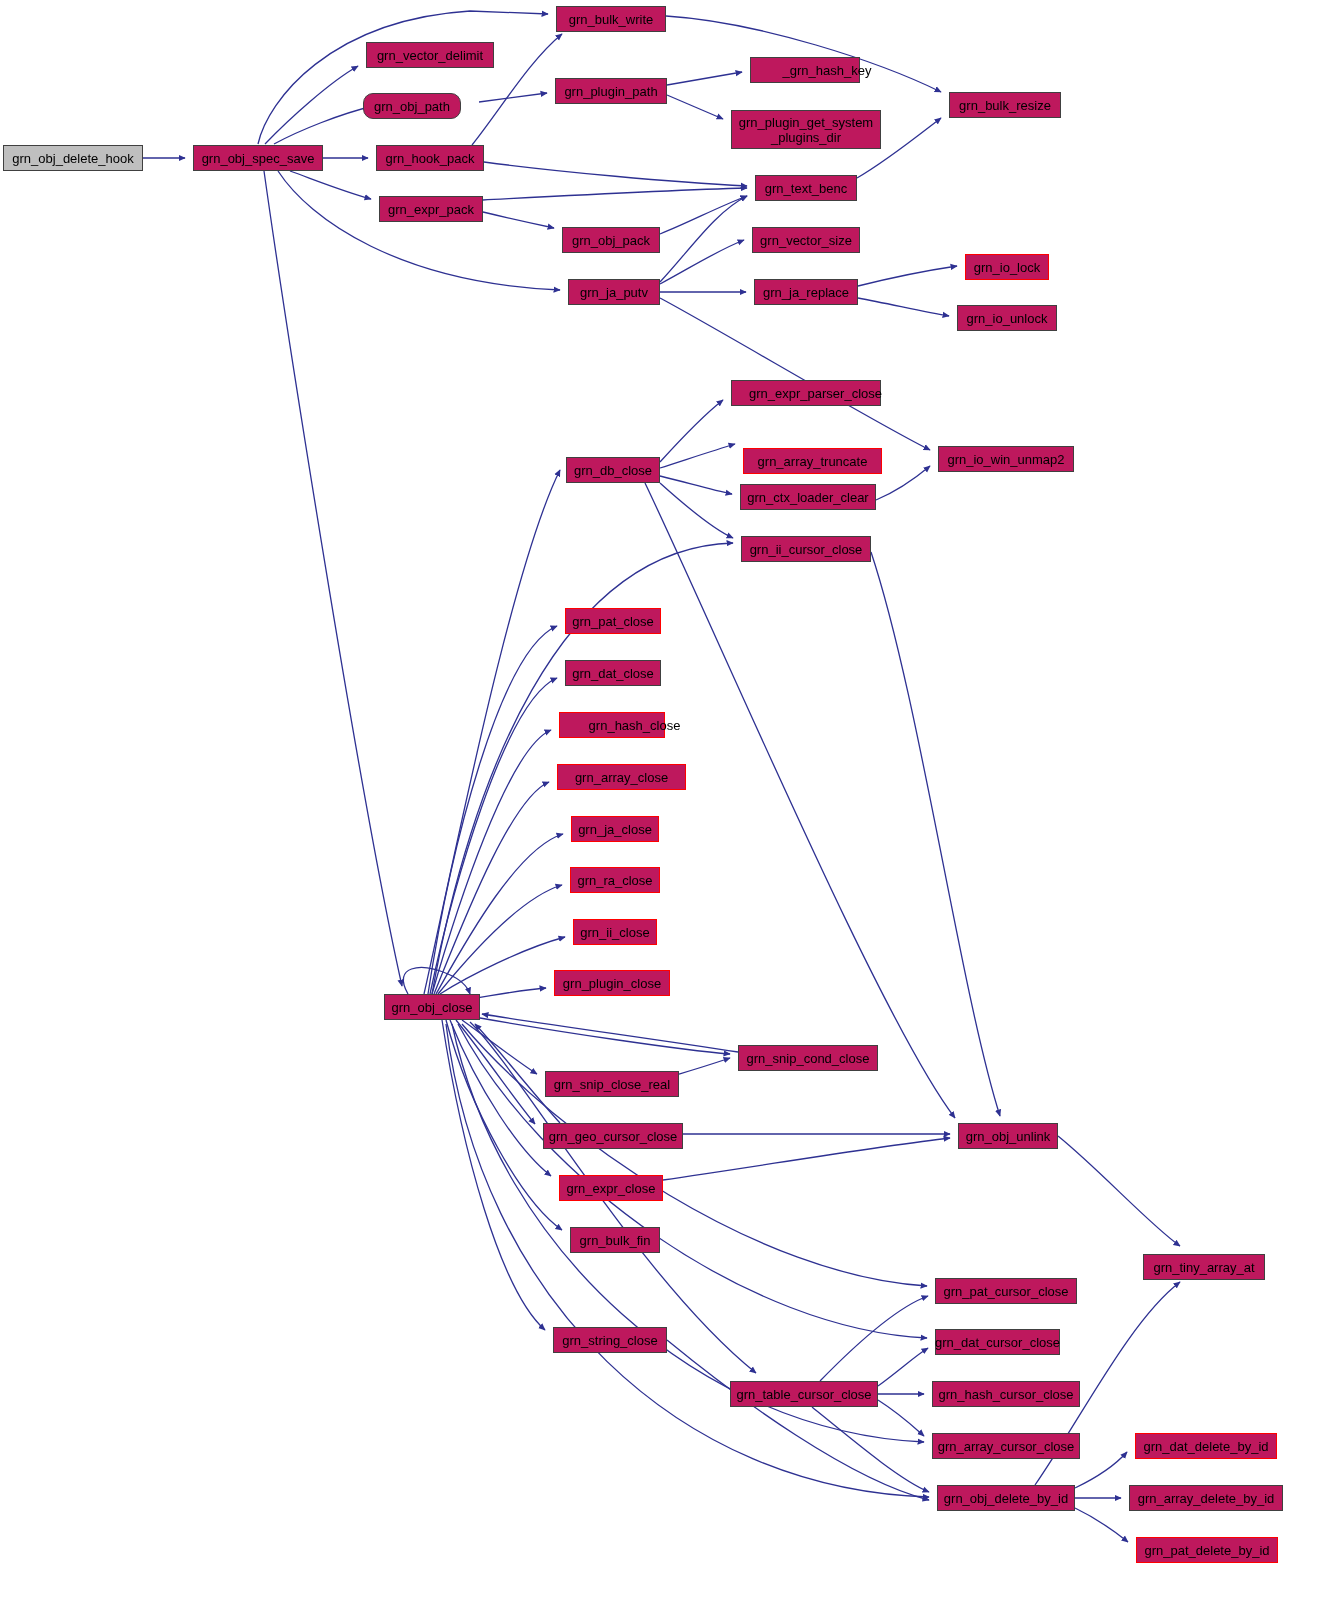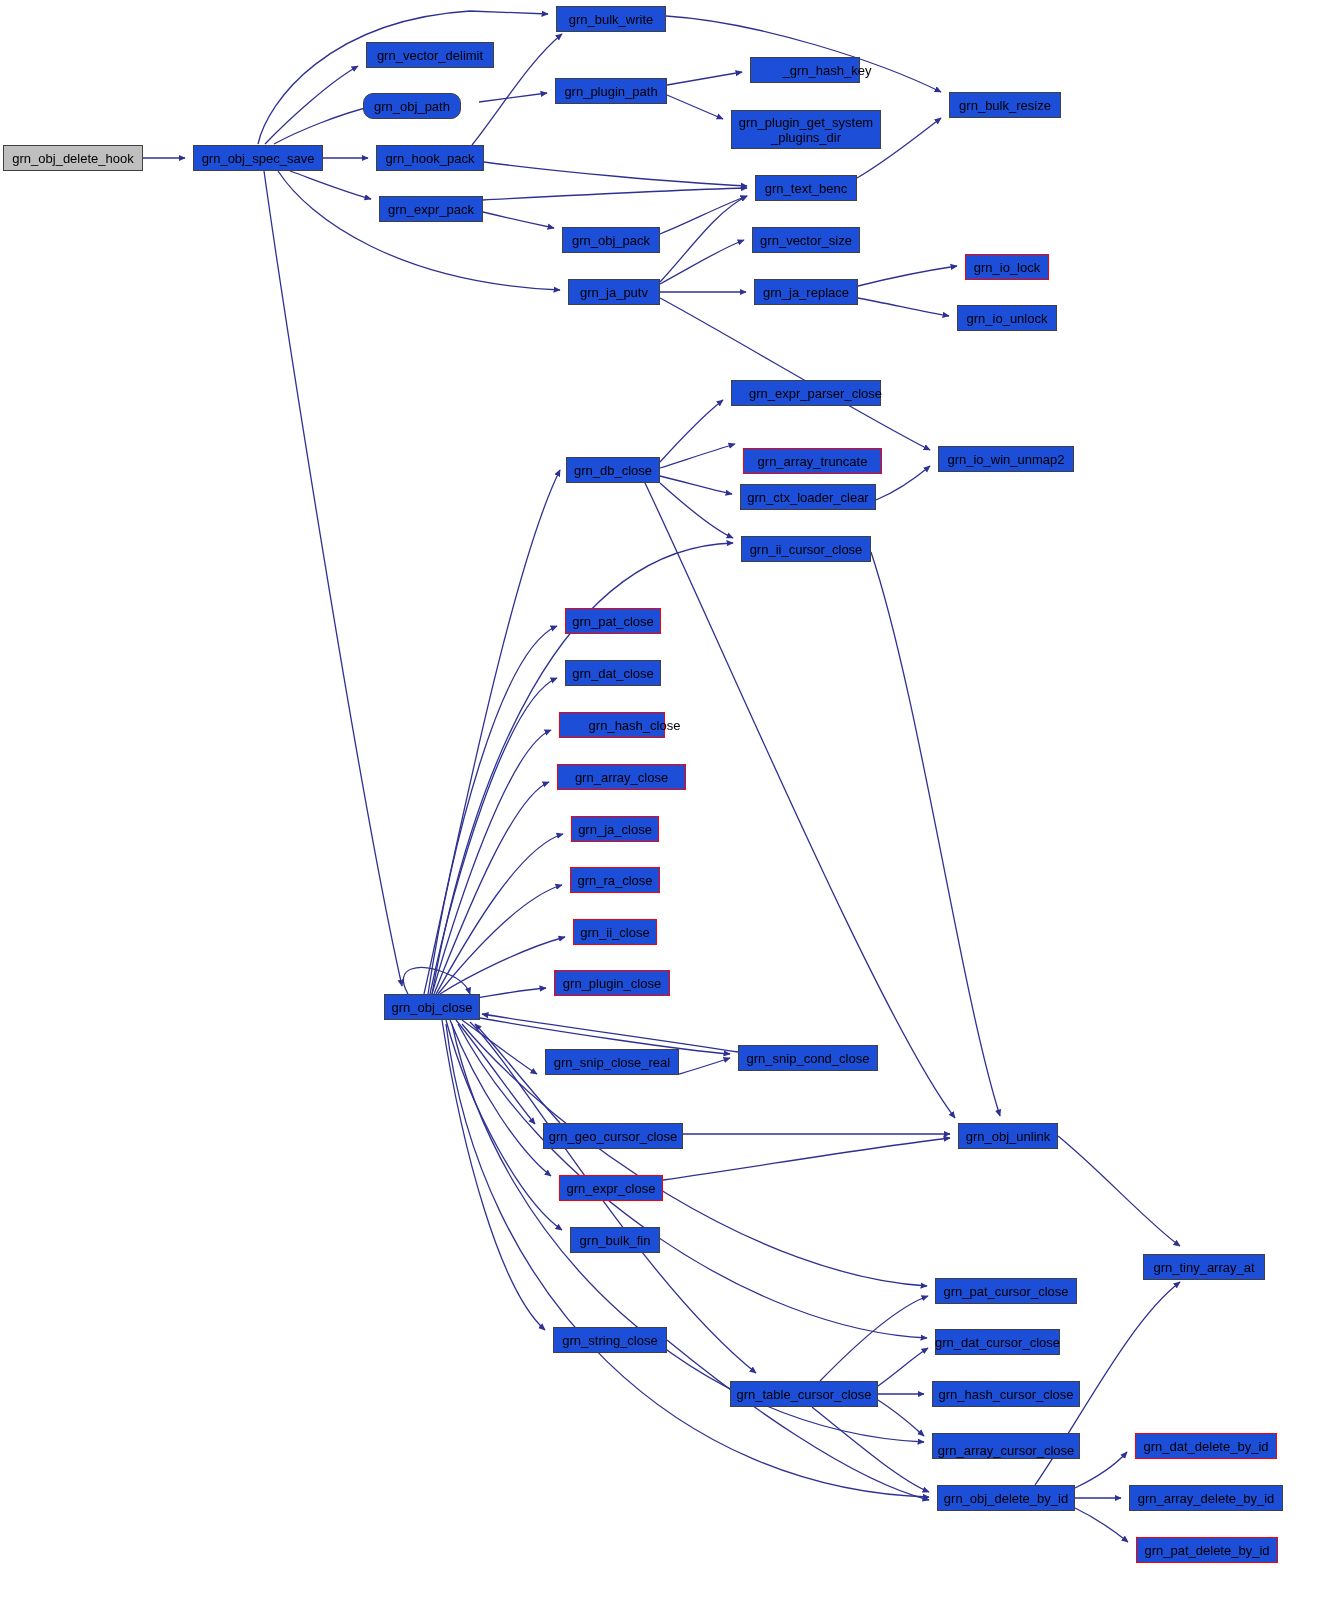--- a/index.html
+++ b/index.html
@@ -23,21 +23,21 @@
     height: 1616px;
     pointer-events: none;
   }
   .node {
     position: absolute;
     box-sizing: border-box;
     display: flex;
     align-items: center;
     justify-content: center;
     text-align: center;
-    background: #1d4ed8;
+    background: #be185d;
     border: 1px solid #404040;
     color: #000000;
     font-size: 13px;
     line-height: 15px;
     white-space: pre-line;
     letter-spacing: 0px;
     z-index: 2;
   }
   .node.red {
     border-color: #ff0000;
@@ -162,30 +162,30 @@
       <div class="node red" style="left: 565px; top: 608px; width: 96px; height: 26px;"><span class="node-label">grn_pat_close</span></div>
       <div class="node" style="left: 565px; top: 660px; width: 96px; height: 26px;"><span class="node-label">grn_dat_close</span></div>
       <div class="node red" style="left: 559px; top: 712px; width: 106px; height: 26px; padding-left: 45px;"><span class="node-label">grn_hash_close</span></div>
       <div class="node red" style="left: 557px; top: 764px; width: 129px; height: 26px;"><span class="node-label">grn_array_close</span></div>
       <div class="node red" style="left: 571px; top: 816px; width: 88px; height: 26px;"><span class="node-label">grn_ja_close</span></div>
       <div class="node red" style="left: 570px; top: 867px; width: 90px; height: 26px;"><span class="node-label">grn_ra_close</span></div>
       <div class="node red" style="left: 573px; top: 919px; width: 84px; height: 26px;"><span class="node-label">grn_ii_close</span></div>
       <div class="node red" style="left: 554px; top: 970px; width: 116px; height: 26px;"><span class="node-label">grn_plugin_close</span></div>
       <div class="node" style="left: 384px; top: 994px; width: 96px; height: 26px;"><span class="node-label">grn_obj_close</span></div>
       <div class="node" style="left: 738px; top: 1045px; width: 140px; height: 26px;"><span class="node-label">grn_snip_cond_close</span></div>
-      <div class="node" style="left: 545px; top: 1049px; width: 134px; height: 26px;"><span class="node-label">grn_snip_close_real</span></div>
+      <div class="node" style="left: 545px; top: 1071px; width: 134px; height: 26px;"><span class="node-label">grn_snip_close_real</span></div>
       <div class="node" style="left: 543px; top: 1123px; width: 140px; height: 26px;"><span class="node-label">grn_geo_cursor_close</span></div>
       <div class="node" style="left: 958px; top: 1123px; width: 100px; height: 26px;"><span class="node-label">grn_obj_unlink</span></div>
       <div class="node red" style="left: 559px; top: 1175px; width: 104px; height: 26px;"><span class="node-label">grn_expr_close</span></div>
       <div class="node" style="left: 570px; top: 1227px; width: 90px; height: 26px;"><span class="node-label">grn_bulk_fin</span></div>
       <div class="node" style="left: 1143px; top: 1254px; width: 122px; height: 26px;"><span class="node-label">grn_tiny_array_at</span></div>
       <div class="node" style="left: 935px; top: 1278px; width: 142px; height: 26px;"><span class="node-label">grn_pat_cursor_close</span></div>
       <div class="node" style="left: 553px; top: 1327px; width: 114px; height: 26px;"><span class="node-label">grn_string_close</span></div>
       <div class="node" style="left: 935px; top: 1329px; width: 125px; height: 26px;"><span class="node-label">grn_dat_cursor_close</span></div>
       <div class="node" style="left: 730px; top: 1381px; width: 148px; height: 26px;"><span class="node-label">grn_table_cursor_close</span></div>
       <div class="node" style="left: 932px; top: 1381px; width: 148px; height: 26px;"><span class="node-label">grn_hash_cursor_close</span></div>
-      <div class="node" style="left: 932px; top: 1433px; width: 148px; height: 26px; align-items: flex-end;"><span class="node-label">grn_array_cursor_close</span></div>
+      <div class="node" style="left: 932px; top: 1433px; width: 148px; height: 26px;"><span class="node-label">grn_array_cursor_close</span></div>
       <div class="node red" style="left: 1135px; top: 1433px; width: 142px; height: 26px;"><span class="node-label">grn_dat_delete_by_id</span></div>
       <div class="node" style="left: 937px; top: 1485px; width: 138px; height: 26px;"><span class="node-label">grn_obj_delete_by_id</span></div>
       <div class="node" style="left: 1129px; top: 1485px; width: 154px; height: 26px;"><span class="node-label">grn_array_delete_by_id</span></div>
       <div class="node red" style="left: 1136px; top: 1537px; width: 142px; height: 26px;"><span class="node-label">grn_pat_delete_by_id</span></div>
     </div>
 </div>
 
 </body></html>

